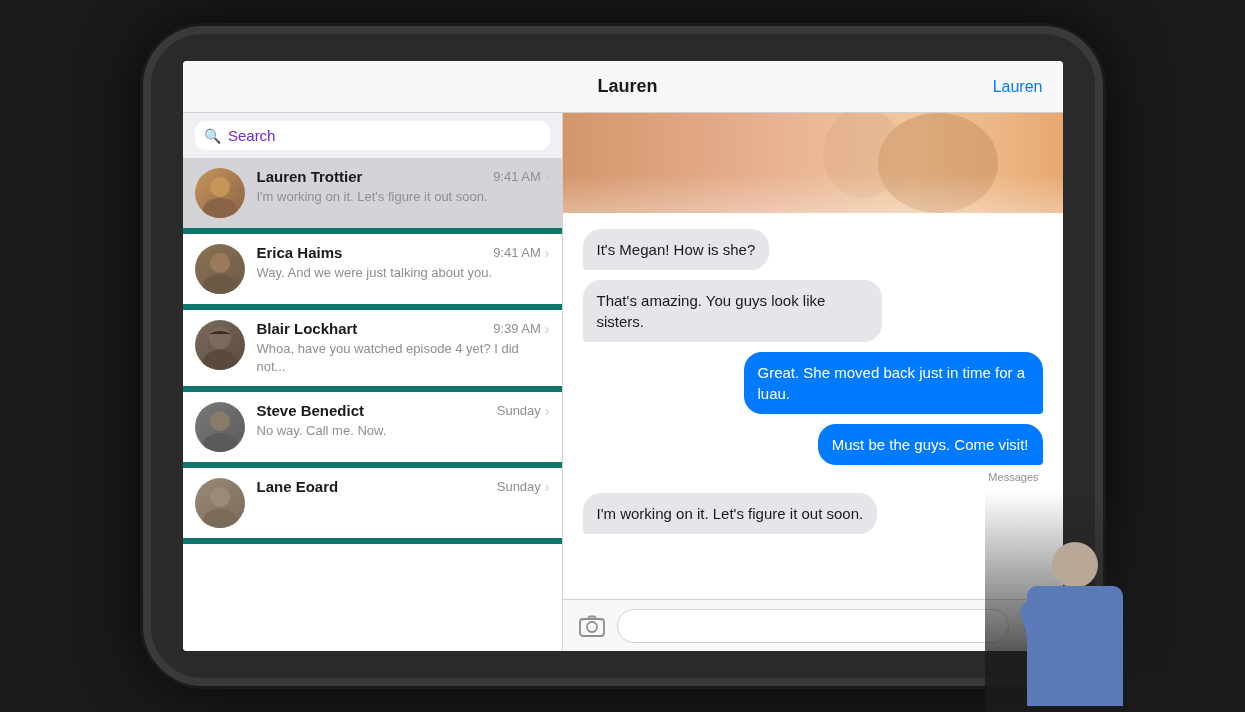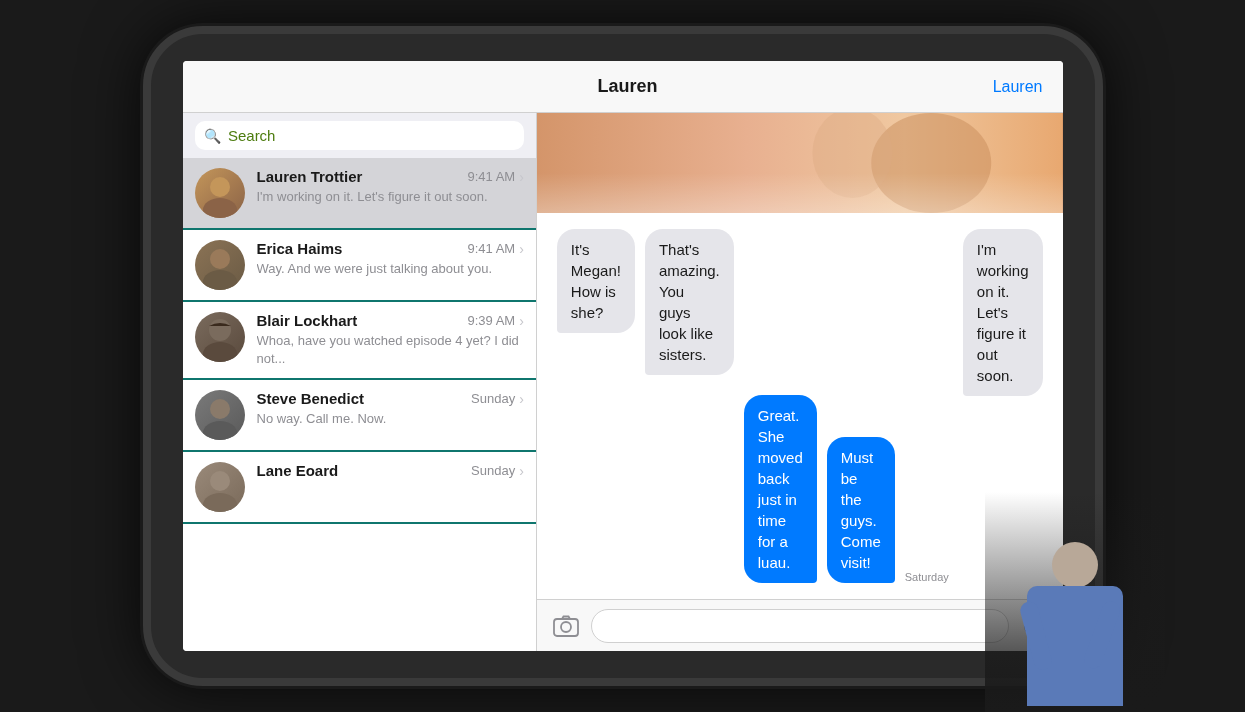--- a/index.html
+++ b/index.html
@@ -133,34 +133,34 @@
       padding: 6px 10px;
       gap: 6px;
     }
 
     .search-icon {
       color: #8e8e93;
       font-size: 14px;
     }
 
     .search-placeholder {
-      color: #4d7c0f;
+      color: #6d28d9;
       font-size: 15px;
     }
 
     .conversations {
       overflow-y: auto;
       flex: 1;
     }
 
     .conversation-item {
       display: flex;
       align-items: flex-start;
       padding: 10px 12px;
-      border-bottom: 2px solid #0f766e;
+      border-bottom: 6px solid #0f766e;
       cursor: pointer;
       position: relative;
     }
 
     .conversation-item.selected {
       background: #d4d4d8;
     }
 
     .avatar {
       width: 50px;
@@ -246,21 +246,21 @@
       position: absolute;
       inset: 0;
       background: linear-gradient(to bottom, transparent 60%, rgba(255,255,255,0.3));
     }
 
     .messages-area {
       flex: 1;
       padding: 16px 20px;
       overflow-y: auto;
       display: flex;
-      flex-direction: row;
+      flex-direction: column;
       gap: 10px;
     }
 
     .message-bubble {
       max-width: 65%;
       padding: 10px 14px;
       border-radius: 18px;
       font-size: 15px;
       line-height: 1.4;
     }
@@ -511,21 +511,21 @@
           </div>
 
           <div class="message-bubble message-sent">
             <span>Great. She moved back just in time for a luau.</span>
           </div>
 
           <div class="message-bubble message-sent">
             <span>Must be the guys. Come visit!</span>
           </div>
 
-          <div class="message-delivered">Saturday</div>
+          <div class="message-delivered">Messages</div>
 
           <div class="message-bubble message-received">
             <span>I'm working on it. Let's figure it out soon.</span>
           </div>
 
         </div>
 
         <div class="input-bar">
           <div class="camera-btn">
             <svg width="26" height="22" viewBox="0 0 26 22" fill="none">

